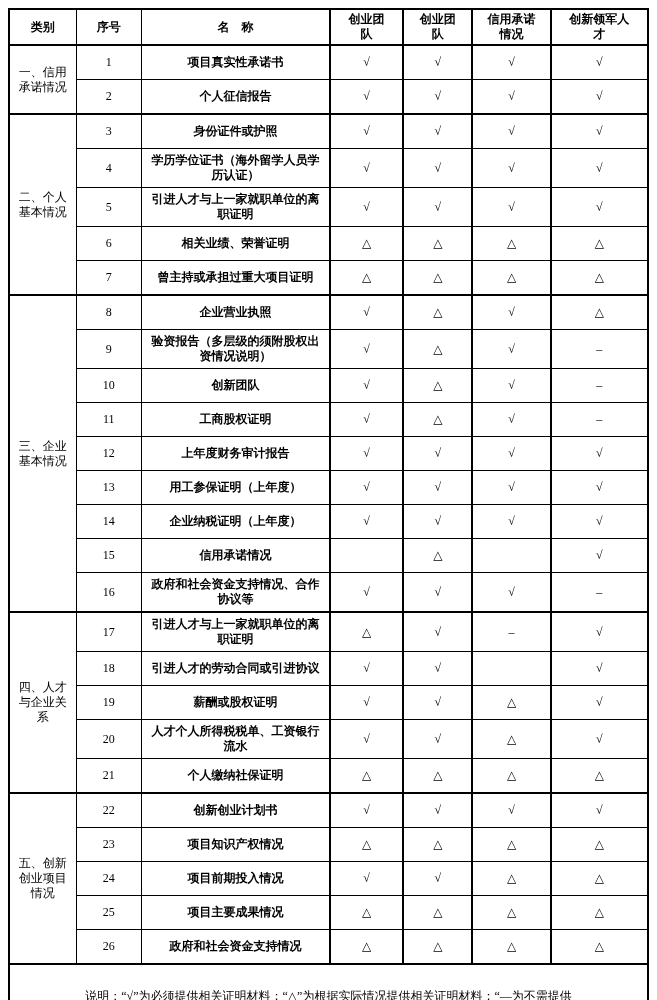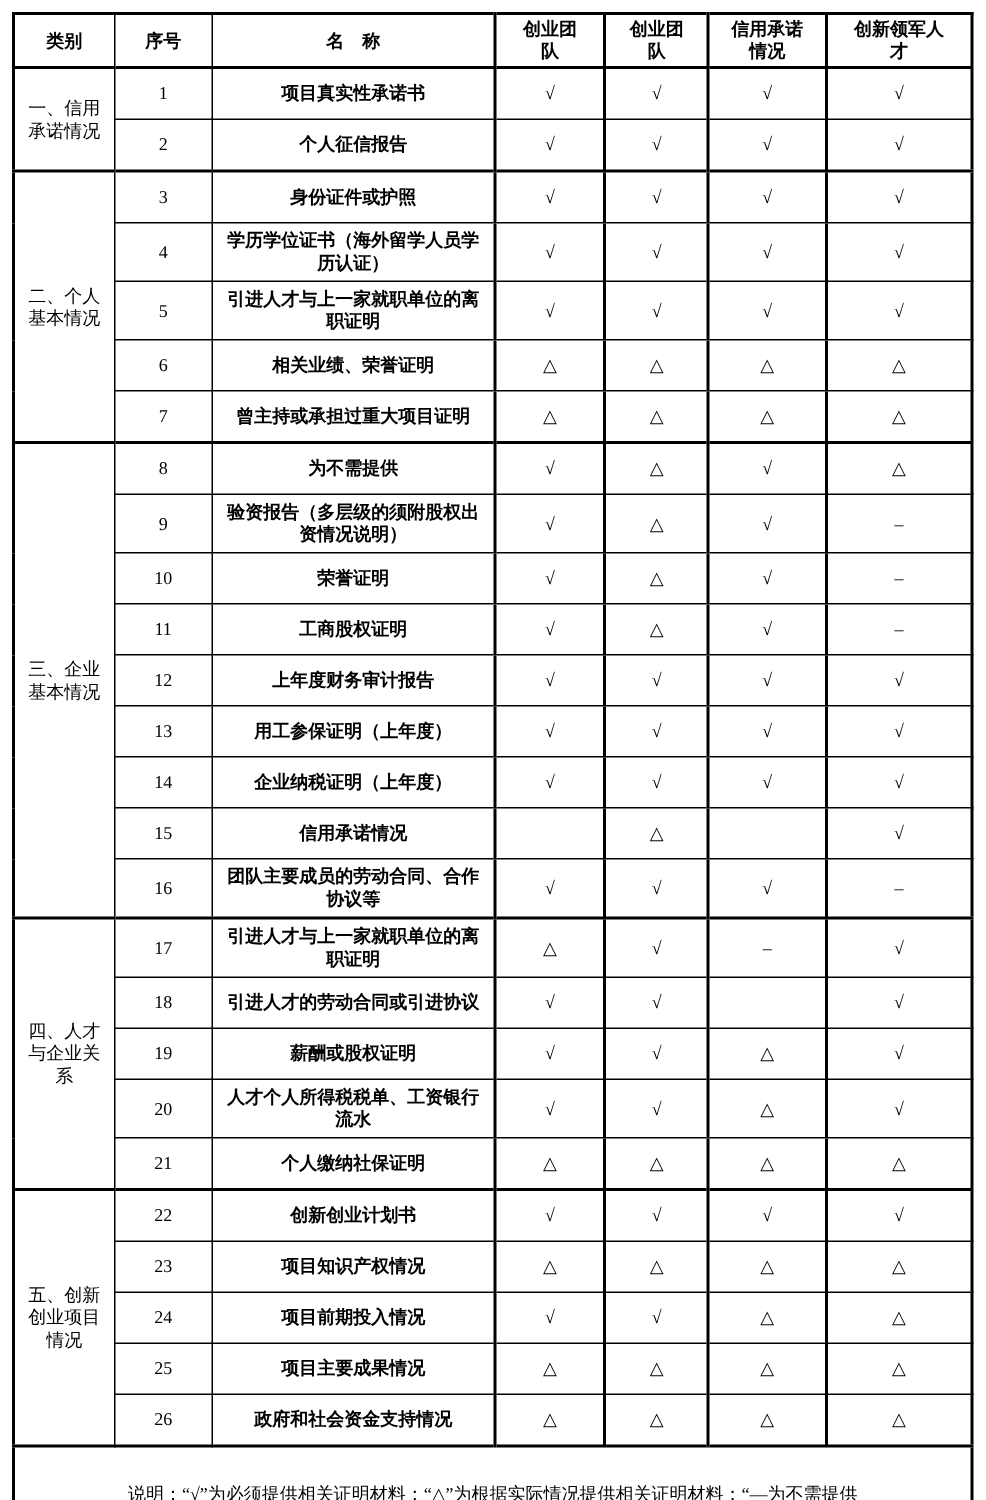--- a/index.html
+++ b/index.html
@@ -138,37 +138,37 @@
           <td class="num">7</td>
           <td class="name">曾主持或承担过重大项目证明</td>
           <td class="mark">△</td>
           <td class="mark">△</td>
           <td class="mark">△</td>
           <td class="mark">△</td>
         </tr>
         <tr class="group-start">
           <td class="cat" rowspan="9">三、企业基本情况</td>
           <td class="num">8</td>
-          <td class="name">为不需提供</td>
+          <td class="name">企业营业执照</td>
           <td class="mark">√</td>
           <td class="mark">△</td>
           <td class="mark">√</td>
           <td class="mark">△</td>
         </tr>
         <tr>
           <td class="num">9</td>
           <td class="name">验资报告（多层级的须附股权出资情况说明）</td>
           <td class="mark">√</td>
           <td class="mark">△</td>
           <td class="mark">√</td>
           <td class="mark">–</td>
         </tr>
         <tr>
           <td class="num">10</td>
-          <td class="name">荣誉证明</td>
+          <td class="name">创新团队</td>
           <td class="mark">√</td>
           <td class="mark">△</td>
           <td class="mark">√</td>
           <td class="mark">–</td>
         </tr>
         <tr>
           <td class="num">11</td>
           <td class="name">工商股权证明</td>
           <td class="mark">√</td>
           <td class="mark">△</td>
@@ -202,21 +202,21 @@
         <tr>
           <td class="num">15</td>
           <td class="name">信用承诺情况</td>
           <td class="mark"></td>
           <td class="mark">△</td>
           <td class="mark"></td>
           <td class="mark">√</td>
         </tr>
         <tr>
           <td class="num">16</td>
-          <td class="name">团队主要成员的劳动合同、合作协议等</td>
+          <td class="name">政府和社会资金支持情况、合作协议等</td>
           <td class="mark">√</td>
           <td class="mark">√</td>
           <td class="mark">√</td>
           <td class="mark">–</td>
         </tr>
         <tr class="group-start">
           <td class="cat" rowspan="5">四、人才与企业关系</td>
           <td class="num">17</td>
           <td class="name">引进人才与上一家就职单位的离职证明</td>
           <td class="mark">△</td>

